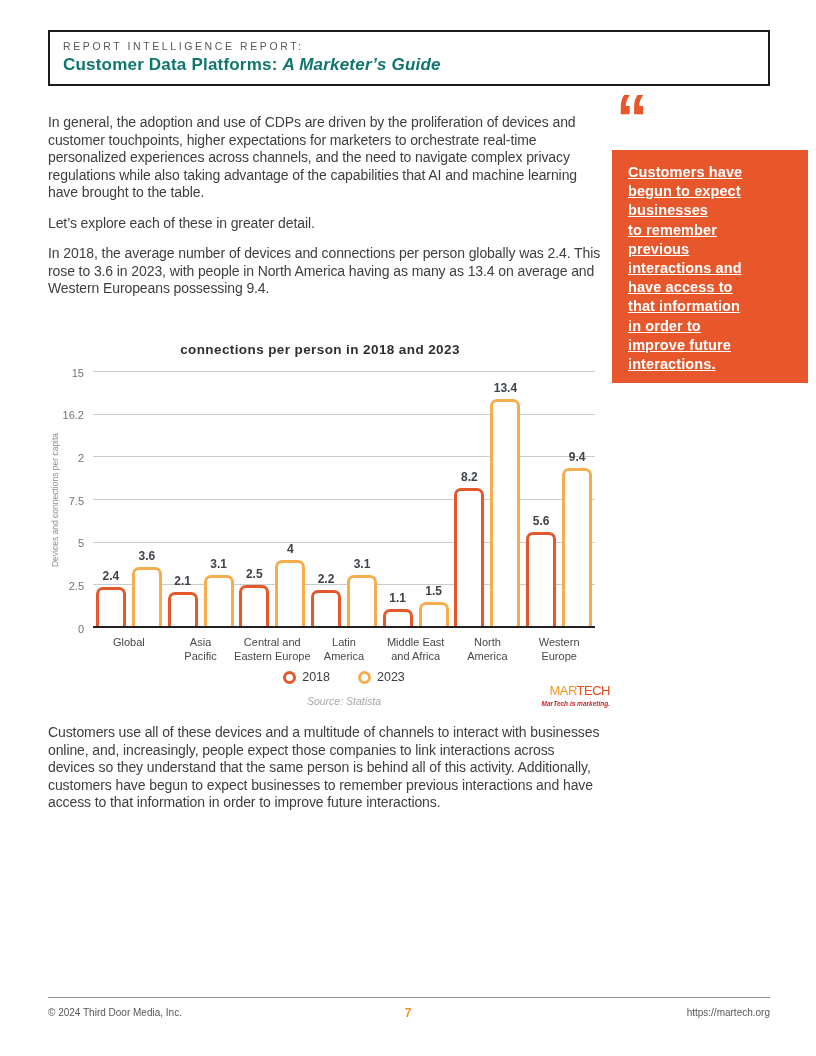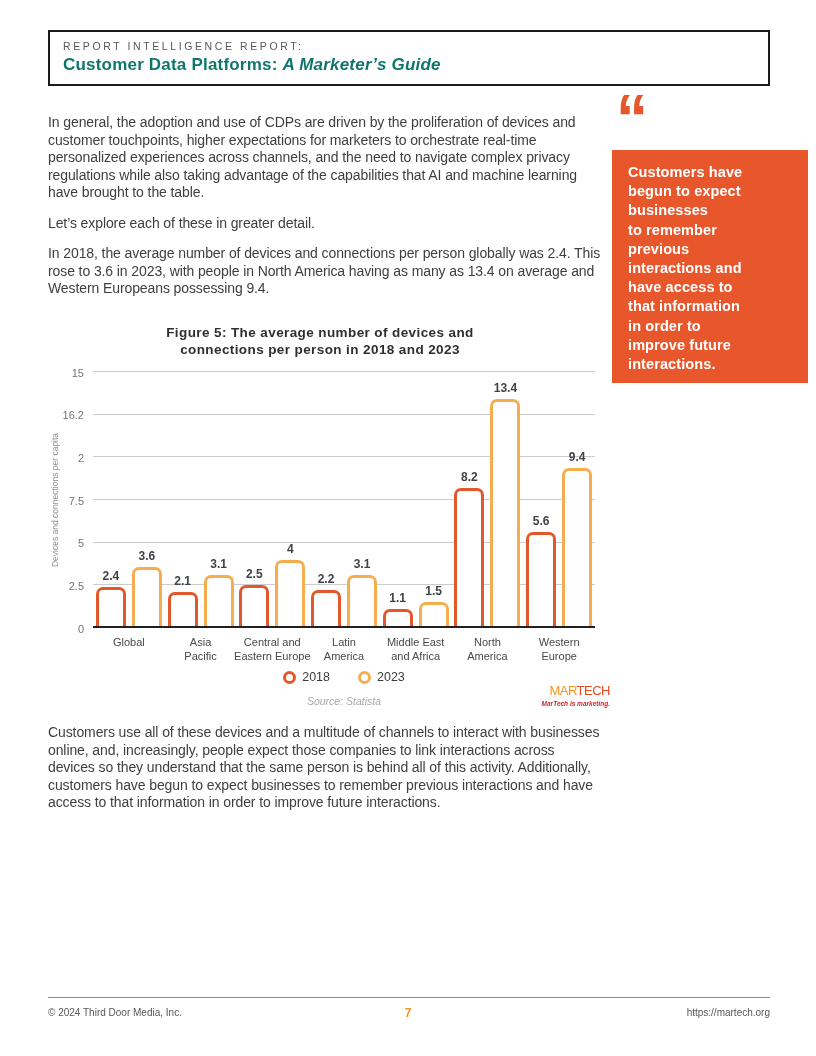--- a/index.html
+++ b/index.html
@@ -17,21 +17,21 @@
   
   .col-main { position:absolute; left:48px; top:114px; width:556px; }
   .para { font-size:14px; line-height:17.5px; color:#3d3e40; margin-bottom:13px; letter-spacing:-0.1px; }
   .section-heading { font-size:17px; font-weight:bold; color:#242424; margin:16px 0 12px 0; letter-spacing:-0.2px; }
 
   
   .quote-mark { position:absolute; left:616px; top:86px; font-size:64px; line-height:1;
     font-weight:bold; color:#e8572c; font-family:"Liberation Sans", sans-serif; }
   .pull-quote { position:absolute; left:612px; top:150px; width:196px; height:233px;
     background:#e8572c; padding:13px 14px 10px 16px; }
-  .pull-quote-text { color:#ffffff; font-weight:bold; font-size:14.5px; line-height:19.2px; letter-spacing:0.1px; }
+  .pull-quote-text { color:#ffffff; font-weight:bold; font-size:14.5px; line-height:19.2px; letter-spacing:0.1px;text-decoration:underline; }
 
   
   .chart-figure { position:absolute; left:48px; top:318px; width:560px; height:402px; }
   .chart-title { position:absolute; left:22px; top:7px; width:500px; text-align:center;
     font-size:13.5px; font-weight:bold; color:#2e2f31; line-height:16.5px; letter-spacing:0.4px; }
   .y-axis-title { position:absolute; left:0px; top:54px; height:256px; width:14px;
     display:flex; align-items:center; justify-content:center; }
   .y-axis-title span { transform:rotate(-90deg); white-space:nowrap; font-size:8.5px; color:#8b8f93; }
   .chart-plot { position:absolute; left:45px; top:54px; width:502px; height:256px; }
   .gridline { position:absolute; left:0; width:502px; height:1px; background:#cbcccd; }
@@ -85,21 +85,21 @@
     <p class="para">In 2018, the average number of devices and connections per person globally was 2.4. This rose to 3.6 in 2023, with people in North America having as many as 13.4 on average and Western Europeans possessing 9.4.</p>
   </div>
 
   <div class="quote-mark">“</div>
   <div class="pull-quote">
     <div class="pull-quote-text">Customers have<br>begun to expect<br>businesses<br>to remember<br>previous<br>interactions and<br>have access to<br>that information<br>in order to<br>improve future<br>interactions.</div>
   </div>
 
   <div class="chart-figure">
     <div class="chart-title">
-      <span>Figure 5: The average number of devices and</span><br>
+      <br>
       <span>connections per person in 2018 and 2023</span>
     </div>
     <div class="y-axis-title">
       <span>Devices and connections per capita</span>
     </div>
     <div class="chart-plot">
         <div class="baseline" style="bottom: 0px;"></div>
         <div class="ytick" style="bottom: -6.5px;">0</div>
         <div class="gridline" style="bottom: 42.6667px;"></div>
         <div class="ytick" style="bottom: 36.1667px;">2.5</div>

